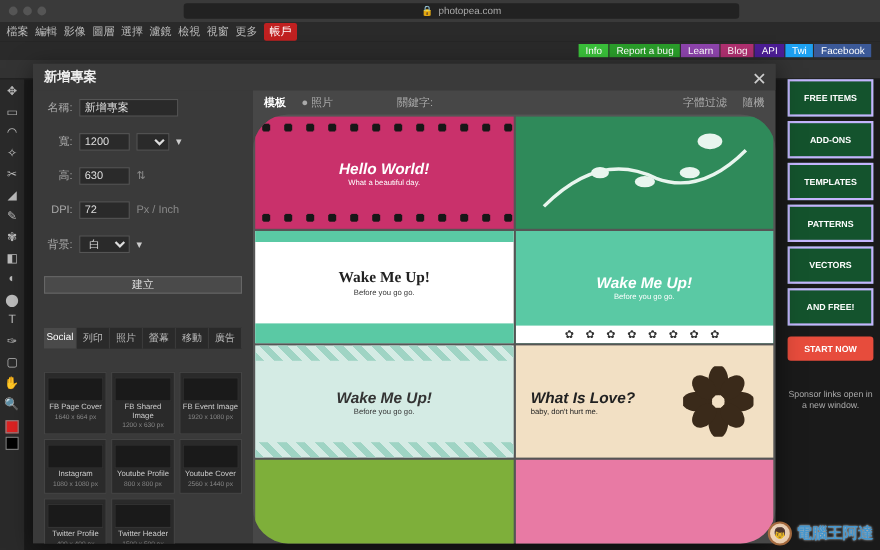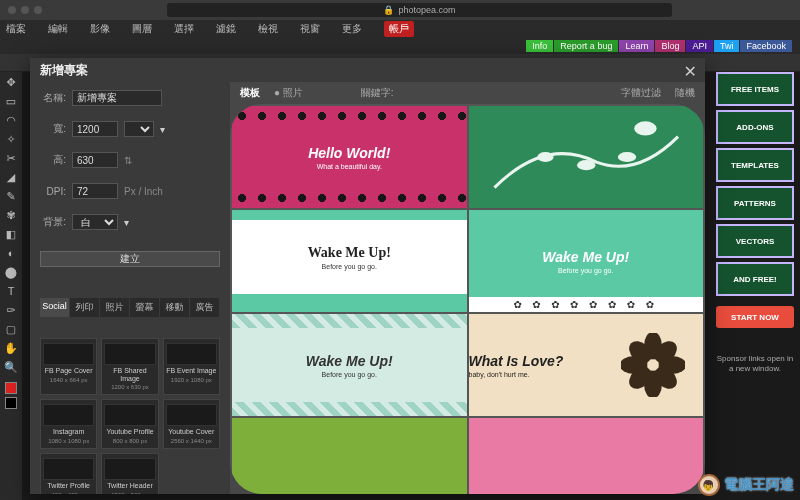--- a/index.html
+++ b/index.html
@@ -6,21 +6,21 @@
 body { background:#1a1a1a; width:800px; height:500px; overflow:hidden; position:relative; color:#ccc; font-size:10px; }
 
 
 .browser-bar { height:20px; background:#3a3a3a; display:flex; align-items:center; padding:0 8px; gap:5px; }
 .win-dots { display:flex; gap:5px; }
 .win-dot { width:8px; height:8px; border-radius:50%; background:#555; }
 .url-bar { flex:1; height:14px; background:#222; border-radius:3px; display:flex; align-items:center; justify-content:center; font-size:9px; color:#aaa; margin:0 120px; }
 .url-lock { margin-right:4px; }
 
 
-.menubar { height:18px; background:#2a2a2a; display:flex; align-items:center; padding:0 6px; gap:22px; font-size:10px; color:#bbb; }
+.menubar { height:18px; background:#2a2a2a; display:flex; align-items:center; padding:0 6px; gap:6px; font-size:10px; color:#bbb; }
 .menubar span { cursor:pointer; }
 .accent-tab { background:#c02020; padding:1px 5px; border-radius:2px; color:#fff; }
 
 
 .linkrow { height:16px; background:#2a2a2a; display:flex; justify-content:flex-end; align-items:center; gap:1px; padding-right:8px; }
 .linkrow .pill { padding:1px 6px; font-size:9px; color:#fff; }
 .p-info{background:#3ac13a}.p-bug{background:#2a9d2a}.p-learn{background:#8e44ad}.p-blog{background:#b03070}.p-api{background:#4c1d95;color:#000}.p-twi{background:#1da1f2}.p-fb{background:#3b5998}
 
 
 .toolbar-strip { height:18px; background:#333; border-bottom:1px solid #222; }
@@ -80,21 +80,21 @@
 .t2 svg { position:absolute; width:100%; height:100%; }
 .t3 { background:#fff; color:#333; border-top:10px solid #5ac9a4; border-bottom:18px solid #5ac9a4; }
 .t3 .t-title{font-family:inherit;font-style:normal;color:#222}
 .t4 { background:#5ac9a4; }
 .t4::after{content:"✿ ✿ ✿ ✿ ✿ ✿ ✿ ✿";position:absolute;bottom:0;left:0;right:0;background:#fff;color:#333;font-size:10px;text-align:center;letter-spacing:4px;padding:2px 0}
 .t5 { background:#d4ebe4; color:#333; }
 .t5::before,.t5::after{content:"";position:absolute;left:0;right:0;height:14px;background:repeating-linear-gradient(45deg,#9fd4c4 0 6px,transparent 6px 12px)}
 .t5::before{top:0}.t5::after{bottom:0}
 .t6 { background:#f2e0c4; color:#333; }
 .t6 .flower { position:absolute; right:18px; top:50%; transform:translate(0,-50%); width:64px; height:64px; }
-.t6 .t-title,.t6 .t-sub{align-self:flex-start;color:#222}
+.t6 .t-title,.t6 .t-sub{align-self:flex-start;margin-left:14px;color:#222}
 .t7 { background:#7eaf3a; }
 .t8 { background:#e87aa4; }
 
 
 .watermark { position:absolute; right:6px; bottom:4px; font-size:14px; font-weight:700; color:#4aa3e0; text-shadow:0 0 2px #fff; opacity:.9; display:flex; align-items:center; gap:4px; }
 .watermark .face{width:22px;height:22px;border-radius:50%;background:#ffe0c0;border:2px solid #b07040;display:flex;align-items:center;justify-content:center;font-size:10px}
 </style>
 </head>
 <body>
 

